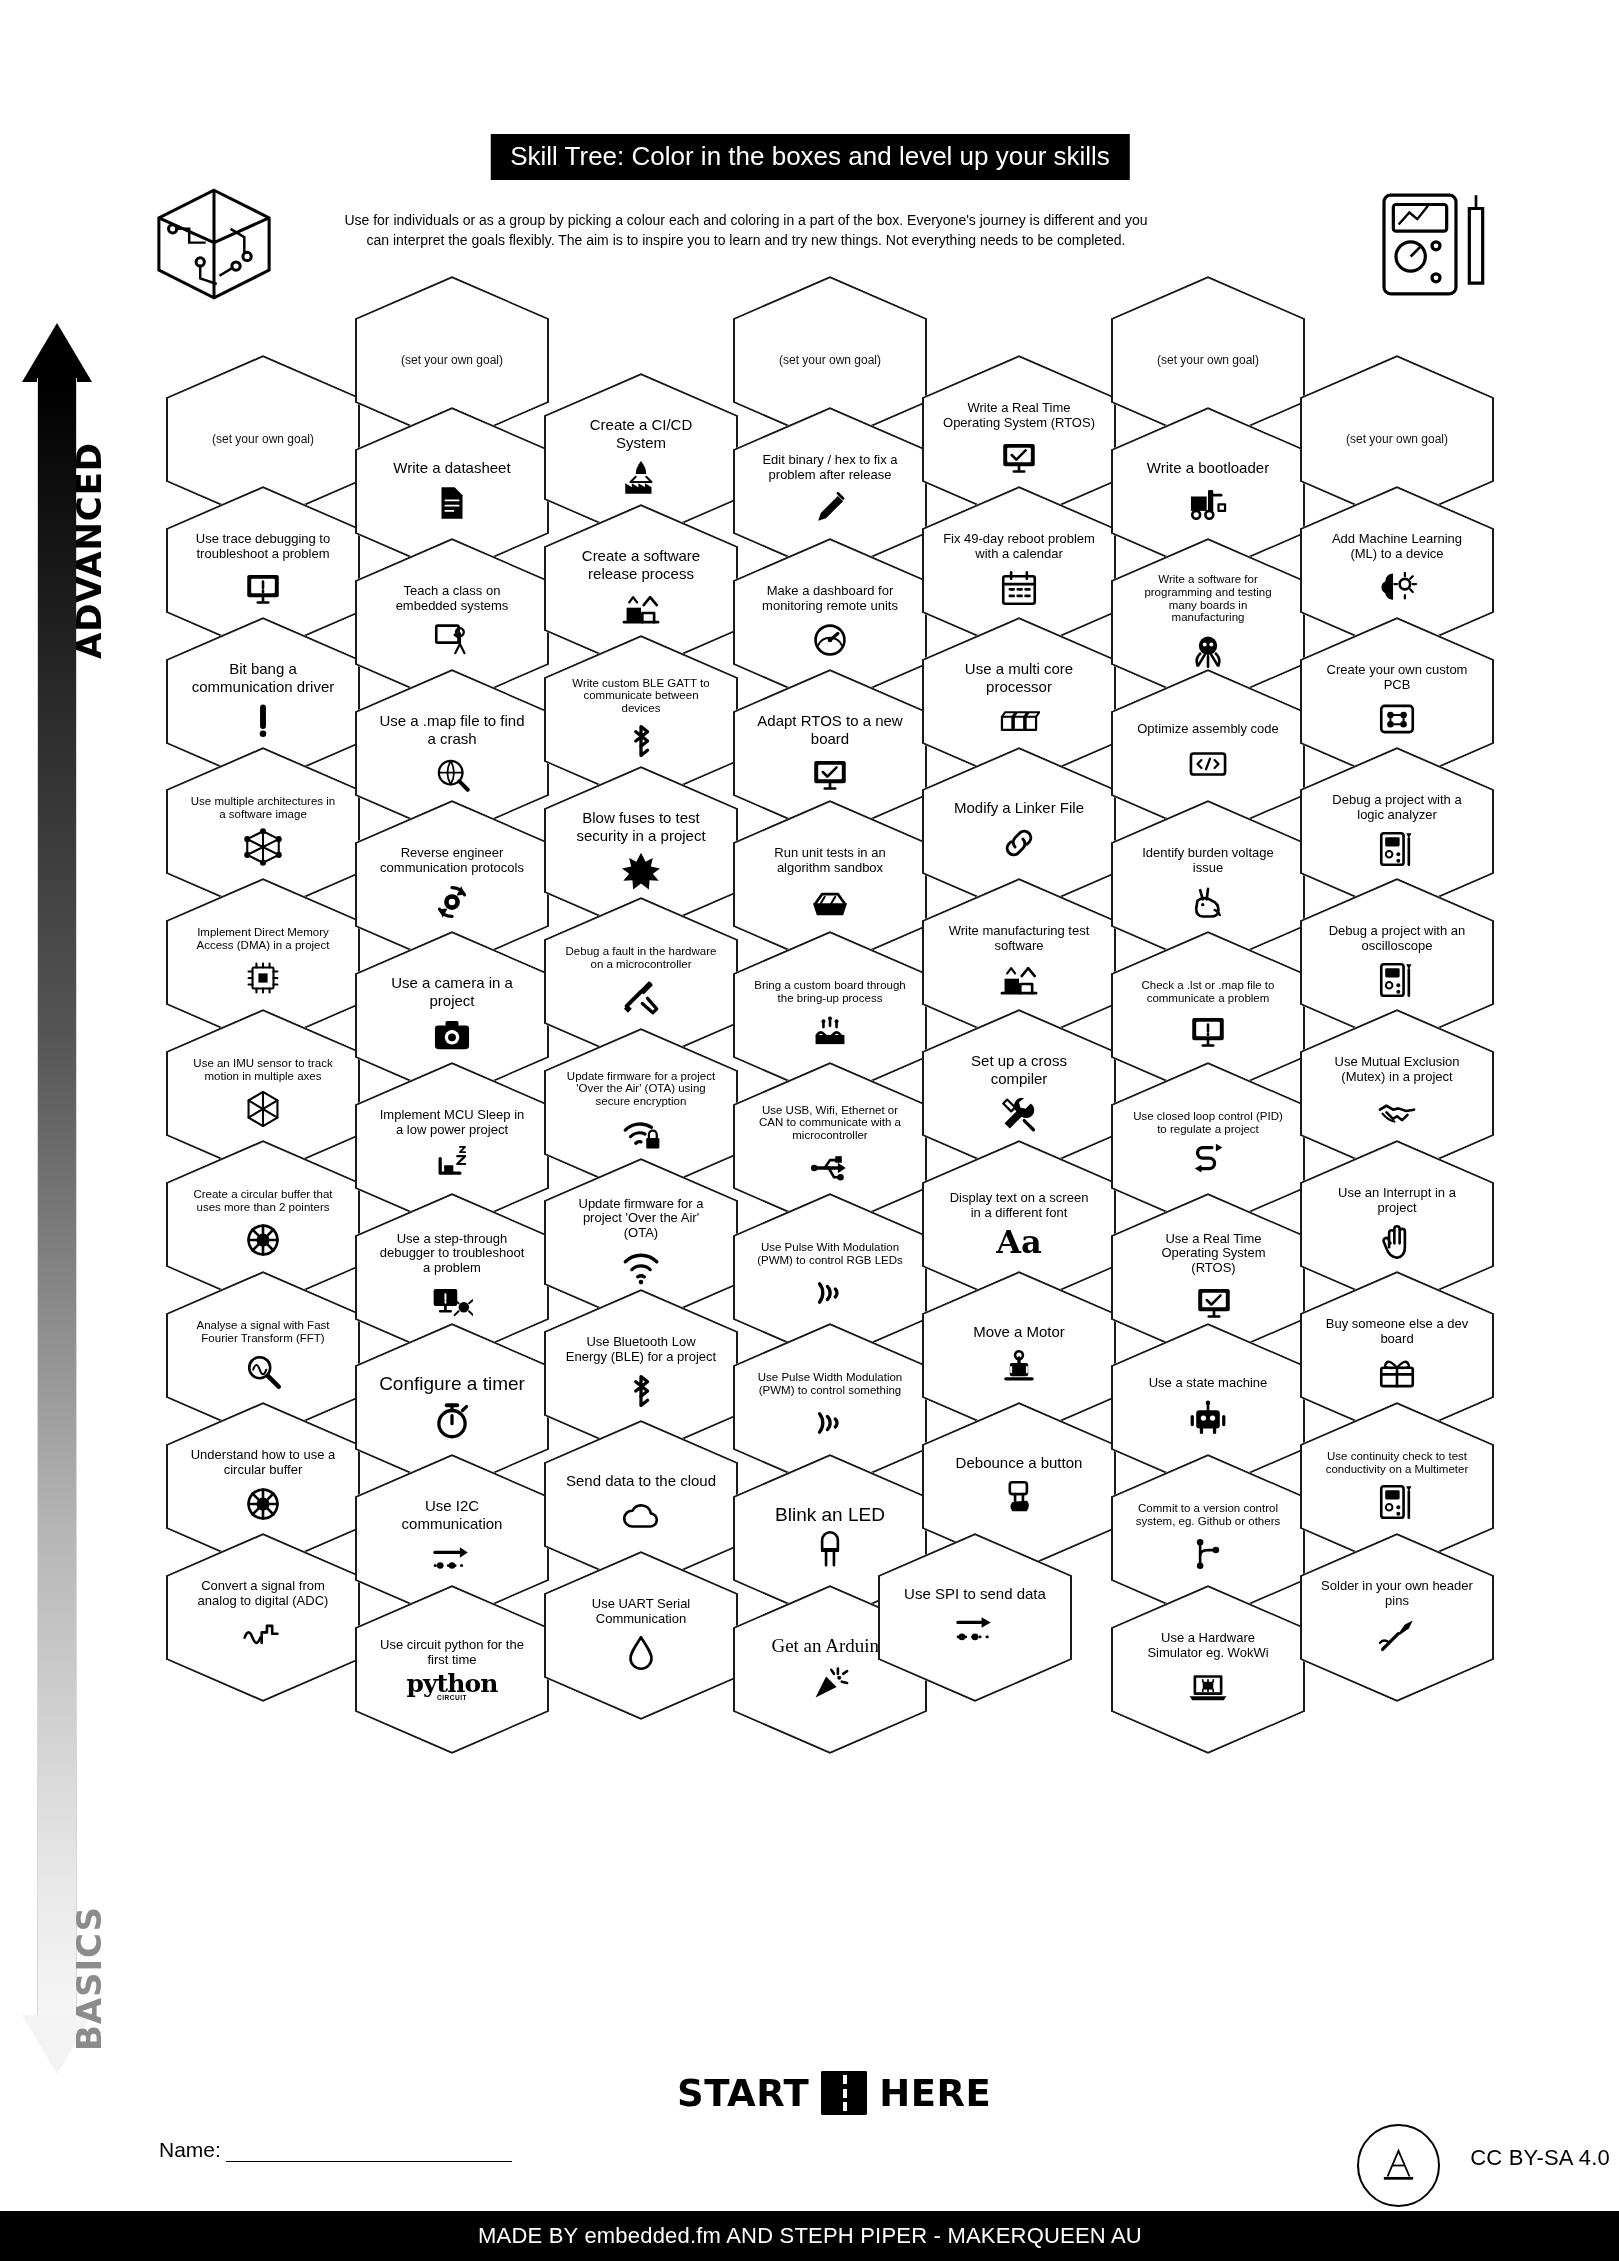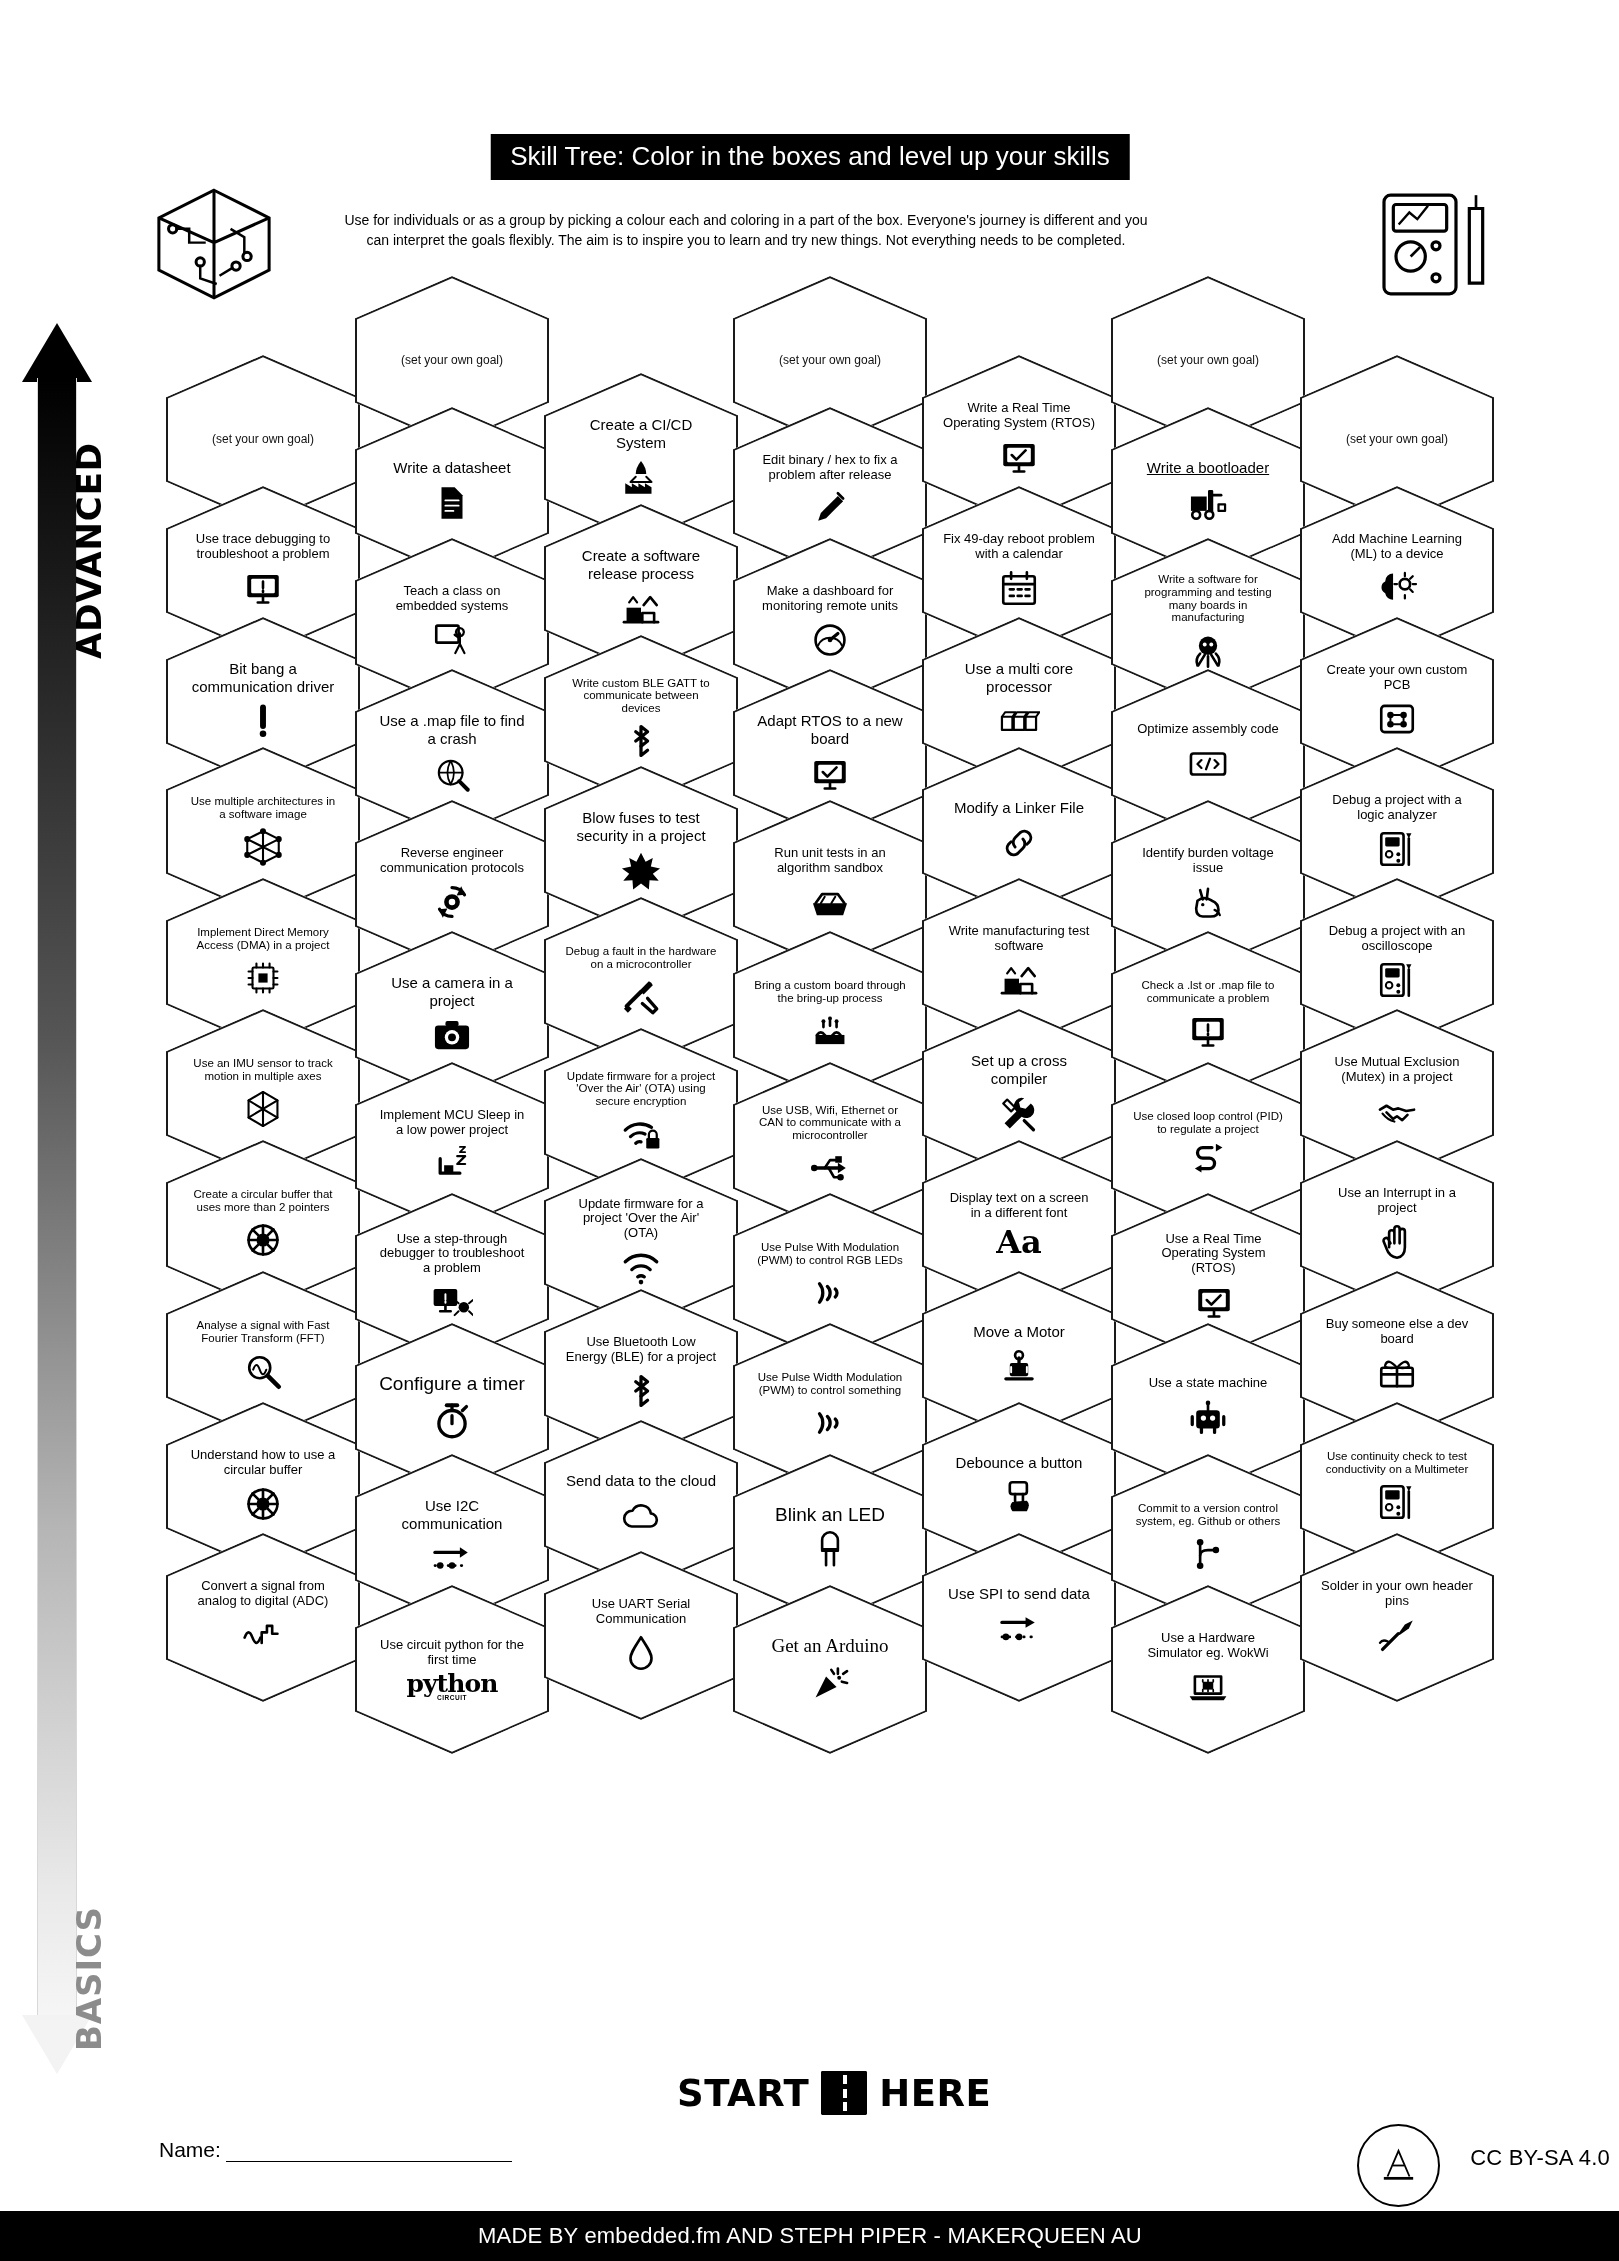--- a/index.html
+++ b/index.html
@@ -772,36 +772,36 @@
       <div class="hex" style="left: 922px; top: 1402px;">
         <div class="lbl">Debounce a button</div>
         <div class="ico">
           <svg width="42" height="42" viewBox="0 0 64 64" fill="none" stroke="#000" stroke-width="3.2" stroke-linecap="round" stroke-linejoin="round">
             <rect x="18" y="8" width="26" height="18" rx="4" stroke-width="4"></rect>
             <path d="M26 26 v10 a6 6 0 0 0 12 0 v-10" stroke-width="4"></path>
             <path d="M22 38 q-6 6 0 14 h22 q6 -10 0 -16" fill="#000" stroke="none"></path>
           </svg>
         </div>
       </div>
-      <div class="hex" style="left: 922px; top: 1533px;">
+      <div class="hex" style="left: 878px; top: 1533px;">
         <div class="lbl">Use SPI to send data</div>
         <div class="ico">
           <svg width="42" height="42" viewBox="0 0 64 64" fill="none" stroke="#000" stroke-width="3.2" stroke-linecap="round" stroke-linejoin="round">
             <path d="M6 22 h42" stroke-width="5"></path>
             <path d="M42 14 l14 8 -14 8 z" fill="#000" stroke="none"></path>
             <path d="M6 44 h48" stroke-width="4" stroke-dasharray="1 10"></path>
             <circle cx="12" cy="44" r="5" fill="#000" stroke="none"></circle>
             <circle cx="32" cy="44" r="5" fill="#000" stroke="none"></circle>
           </svg>
         </div>
       </div>
       <div class="hex goal" style="left: 1111px; top: 276px;">
         <div class="lbl">(set your own goal)</div>
       </div>
-      <div class="hex" style="left: 1111px; top: 407px; text-decoration: underline;">
+      <div class="hex" style="left: 1111px; top: 407px;">
         <div class="lbl">Write a bootloader</div>
         <div class="ico">
           <svg width="42" height="42" viewBox="0 0 64 64" fill="none" stroke="#000" stroke-width="3.2" stroke-linecap="round" stroke-linejoin="round">
             <path d="M6 44 h24 v-22 h-24 z" fill="#000" stroke="none"></path>
             <path d="M34 44 v-30 h4 v30" stroke-width="4"></path>
             <path d="M38 20 h14" stroke-width="4"></path>
             <circle cx="14" cy="50" r="6" stroke-width="4"></circle>
             <circle cx="34" cy="50" r="6" stroke-width="4"></circle>
             <path d="M48 34 h10 v10 h-10 z" stroke-width="3.4"></path>
           </svg>

